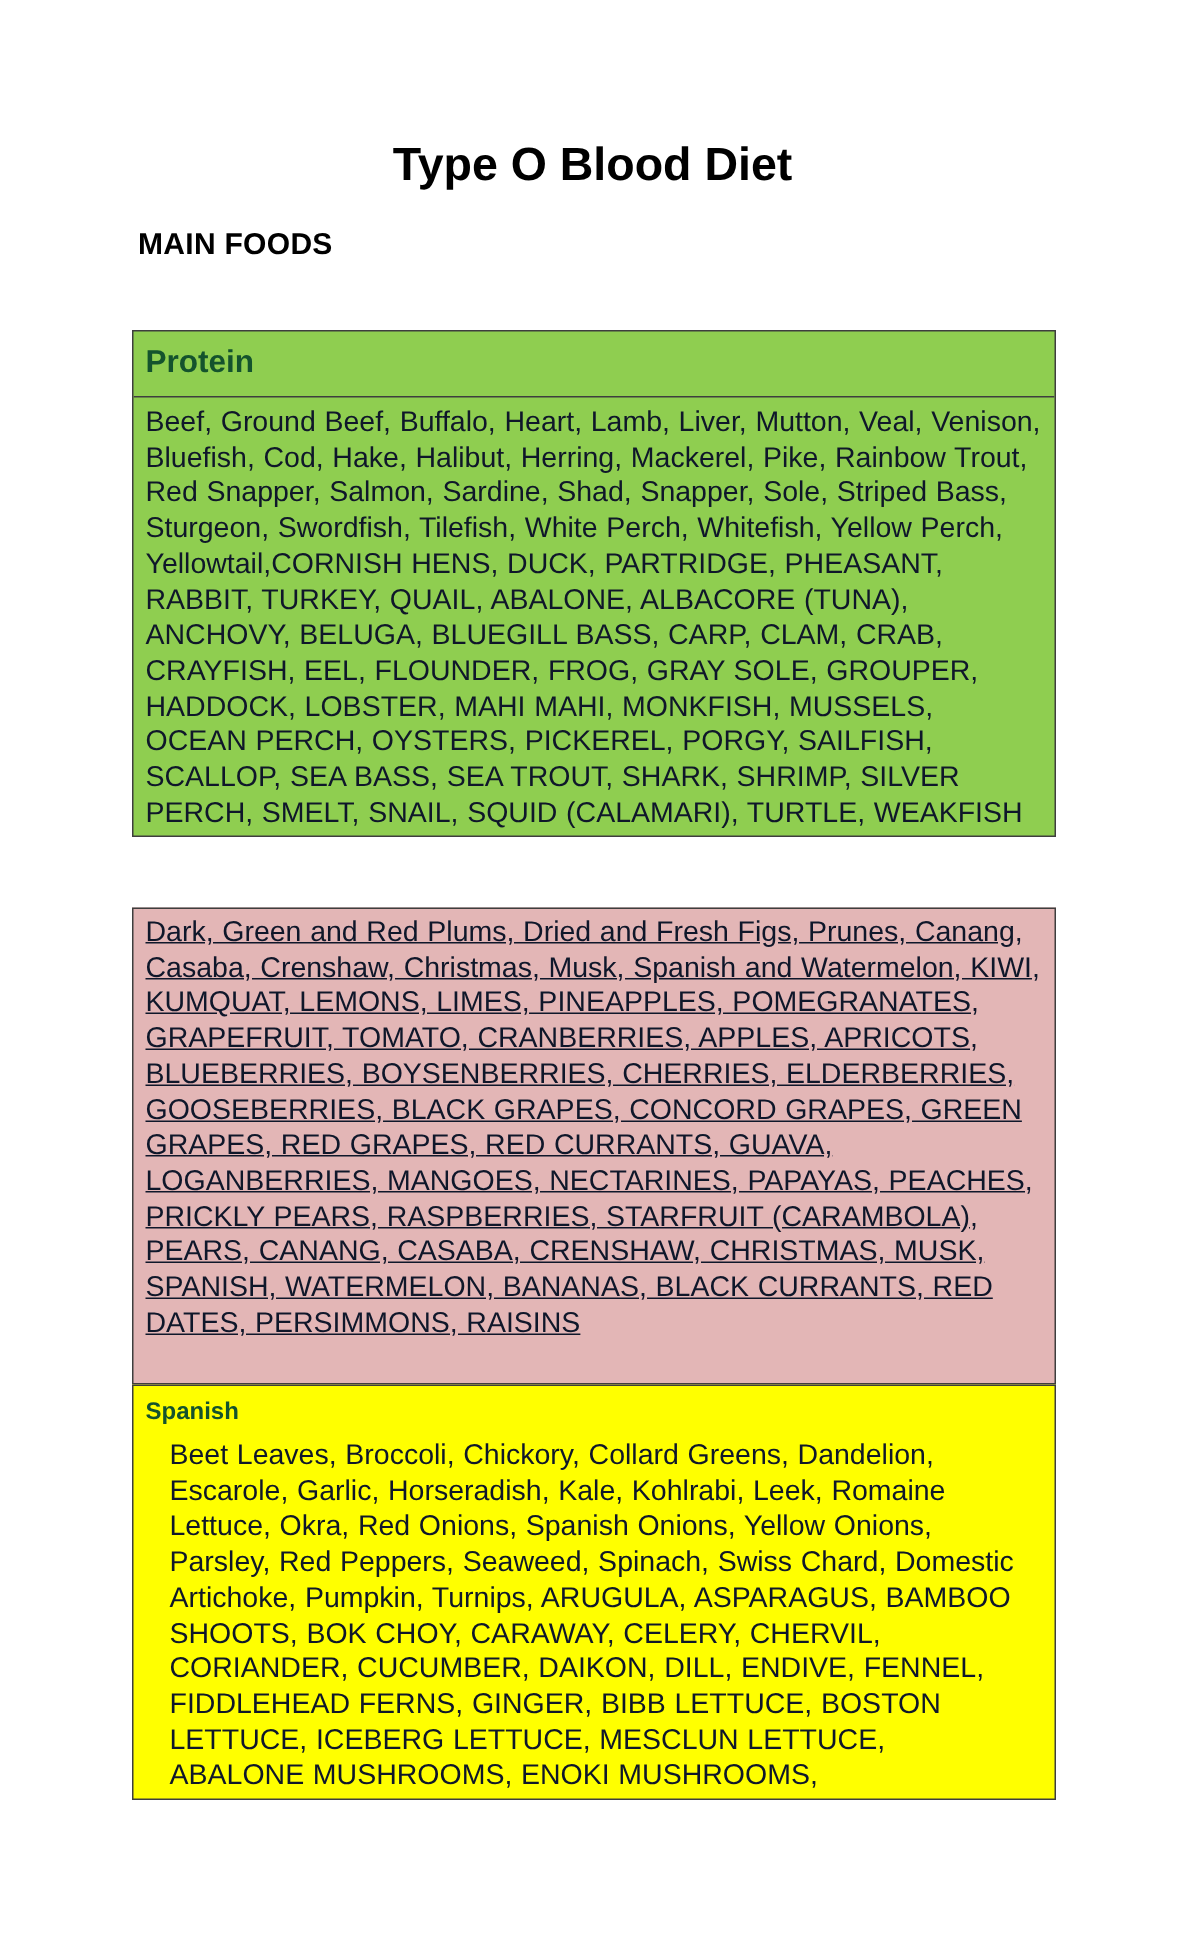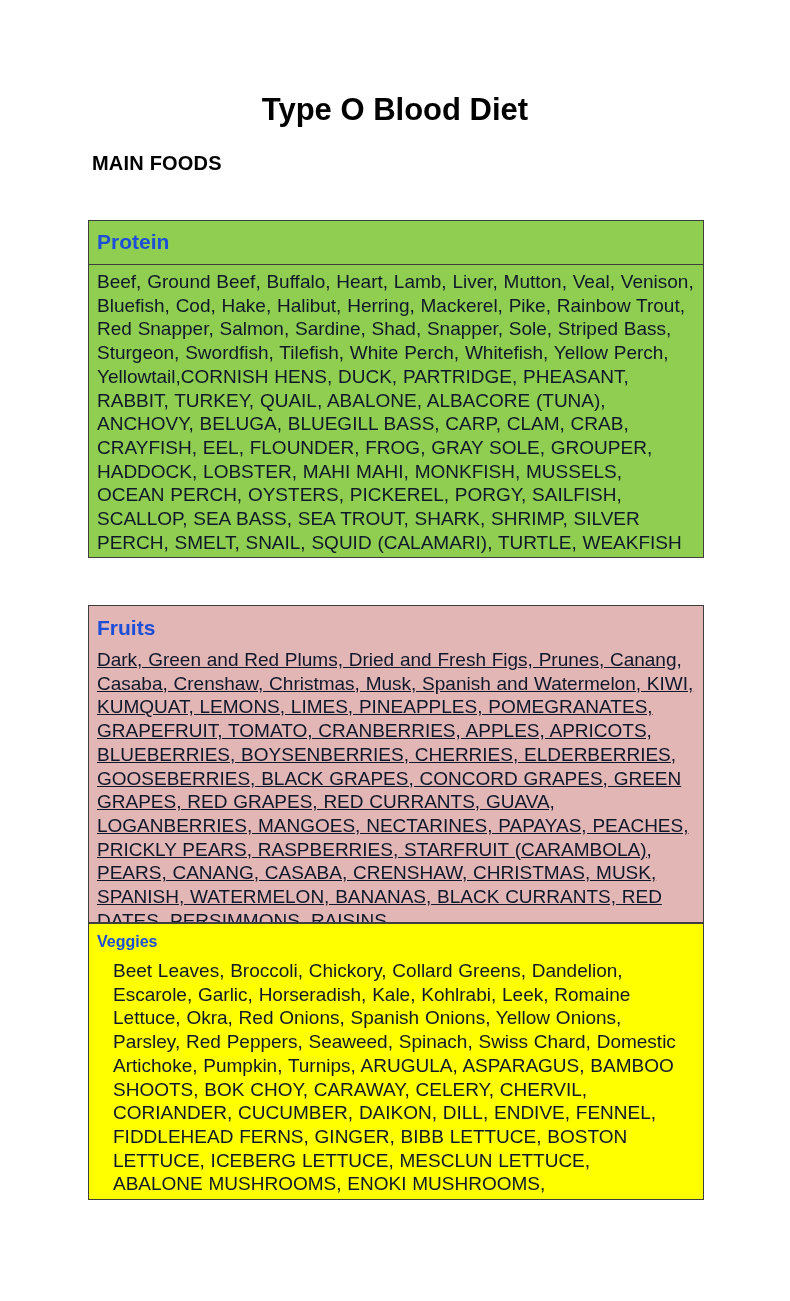--- a/index.html
+++ b/index.html
@@ -37,21 +37,21 @@
   }
   .section {
     position: absolute;
     left: 88px;
     width: 616px;
     border: 1.5px solid #3e3e3e;
     overflow: hidden;
   }
   .section-header {
     font-weight: bold;
-    color: #1d4ed8;
+    color: #14532d;
   }
   .section-body {
     font-size: 19px;
     line-height: 23.7px;
     color: #0f172a;
     word-spacing: 0.5px;
   }
   
   #section-protein { top: 220px; height: 338px; }
   #section-protein .section-header {
@@ -83,22 +83,21 @@
   <div class="doc-title">Type O Blood Diet</div>
 
   <div class="doc-subtitle">MAIN FOODS</div>
 
   <div class="section" id="section-protein" style="background-color: rgb(143, 206, 80);">
     <div class="section-header">Protein</div>
     <div class="section-body">Beef, Ground Beef, Buffalo, Heart, Lamb, Liver, Mutton, Veal, Venison, Bluefish, Cod, Hake, Halibut, Herring, Mackerel, Pike, Rainbow Trout, Red Snapper, Salmon, Sardine, Shad, Snapper, Sole, Striped Bass, Sturgeon, Swordfish, Tilefish, White Perch, Whitefish, Yellow Perch, Yellowtail,CORNISH HENS, DUCK, PARTRIDGE, PHEASANT, RABBIT, TURKEY, QUAIL, ABALONE, ALBACORE (TUNA), ANCHOVY, BELUGA, BLUEGILL BASS, CARP, CLAM, CRAB, CRAYFISH, EEL, FLOUNDER, FROG, GRAY SOLE, GROUPER, HADDOCK, LOBSTER, MAHI MAHI, MONKFISH, MUSSELS, OCEAN PERCH, OYSTERS, PICKEREL, PORGY, SAILFISH, SCALLOP, SEA BASS, SEA TROUT, SHARK, SHRIMP, SILVER PERCH, SMELT, SNAIL, SQUID (CALAMARI), TURTLE, WEAKFISH</div>
   </div>
 
   <div class="section" id="section-fruits" style="background-color: rgb(227, 182, 182);">
-    <div class="section-header">Fruits</div>
     <div class="section-body">Dark, Green and Red Plums, Dried and Fresh Figs, Prunes, Canang, Casaba, Crenshaw, Christmas, Musk, Spanish and Watermelon, KIWI, KUMQUAT, LEMONS, LIMES, PINEAPPLES, POMEGRANATES, GRAPEFRUIT, TOMATO, CRANBERRIES, APPLES, APRICOTS, BLUEBERRIES, BOYSENBERRIES, CHERRIES, ELDERBERRIES, GOOSEBERRIES, BLACK GRAPES, CONCORD GRAPES, GREEN GRAPES, RED GRAPES, RED CURRANTS, GUAVA, LOGANBERRIES, MANGOES, NECTARINES, PAPAYAS, PEACHES, PRICKLY PEARS, RASPBERRIES, STARFRUIT (CARAMBOLA), PEARS, CANANG, CASABA, CRENSHAW, CHRISTMAS, MUSK, SPANISH, WATERMELON, BANANAS, BLACK CURRANTS, RED DATES, PERSIMMONS, RAISINS</div>
   </div>
 
   <div class="section" id="section-veggies" style="background-color: rgb(255, 255, 0);">
-    <div class="section-header">Veggies</div>
+    <div class="section-header">Spanish</div>
     <div class="section-body">Beet Leaves, Broccoli, Chickory, Collard Greens, Dandelion, Escarole, Garlic, Horseradish, Kale, Kohlrabi, Leek, Romaine Lettuce, Okra, Red Onions, Spanish Onions, Yellow Onions, Parsley, Red Peppers, Seaweed, Spinach, Swiss Chard, Domestic Artichoke, Pumpkin, Turnips, ARUGULA, ASPARAGUS, BAMBOO SHOOTS, BOK CHOY, CARAWAY, CELERY, CHERVIL, CORIANDER, CUCUMBER, DAIKON, DILL, ENDIVE, FENNEL, FIDDLEHEAD FERNS, GINGER, BIBB LETTUCE, BOSTON LETTUCE, ICEBERG LETTUCE, MESCLUN LETTUCE, ABALONE MUSHROOMS, ENOKI MUSHROOMS, PORTOBELLO MUSHROOMS, TREE OYSTER MUSHROOMS, GREEN ONIONS, GREEN PEPPERS, JALAPENO</div>
   </div>
 
 </div>
 
 </body></html>

